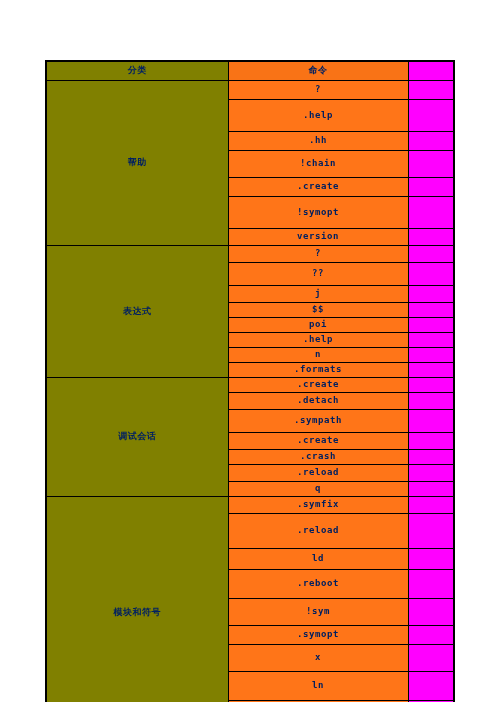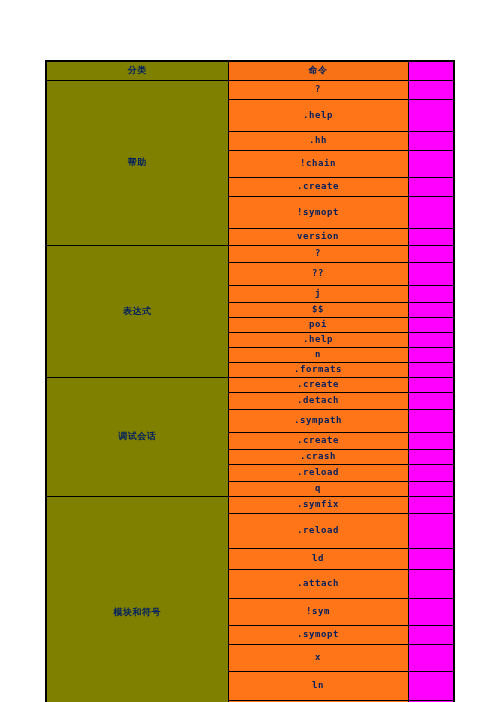--- a/index.html
+++ b/index.html
@@ -185,21 +185,21 @@
         </tr>
         <tr>
           <td class="cmd" style="height:34px">.reload</td>
           <td class="extra"></td>
         </tr>
         <tr>
           <td class="cmd" style="height:20px">ld</td>
           <td class="extra"></td>
         </tr>
         <tr>
-          <td class="cmd" style="height:28px">.attach</td>
+          <td class="cmd" style="height:28px">.reboot</td>
           <td class="extra"></td>
         </tr>
         <tr>
           <td class="cmd" style="height:26px">!sym</td>
           <td class="extra"></td>
         </tr>
         <tr>
           <td class="cmd" style="height:18px">.symopt</td>
           <td class="extra"></td>
         </tr>

